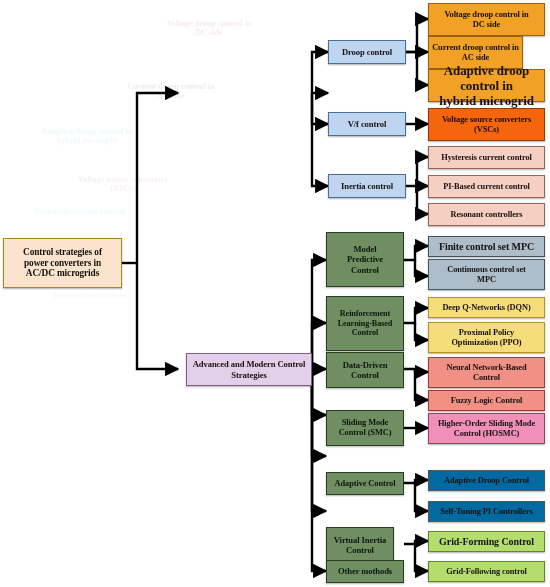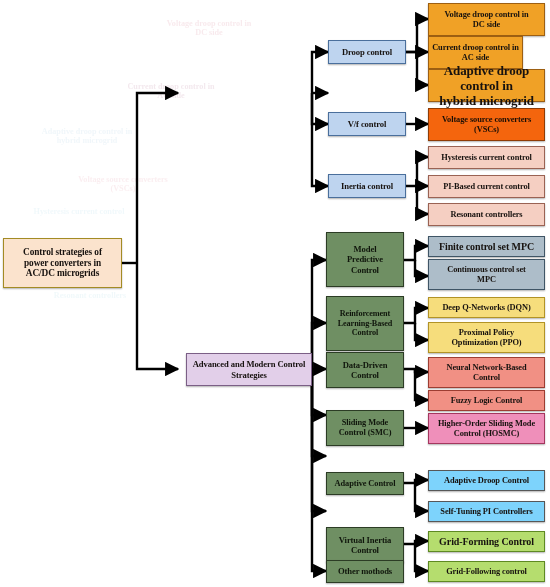--- a/index.html
+++ b/index.html
@@ -55,21 +55,21 @@
   .c-adv    {background:#e2cfe9;border-color:#7b5f86;}
   .c-blue   {background:#bed4ef;border-color:#4a6f9c;}
   .c-orange {background:#f0a126;border-color:#9d5f12;}
   .c-vsc    {background:#f4650d;border-color:#8e3c06;color:#1b0f06;}
   .c-salmon {background:#f5cfc2;border-color:#9a6253;}
   .c-green  {background:#6f8f63;border-color:#2c3c25;color:#10160c;}
   .c-steel  {background:#adbdc9;border-color:#3f5566;}
   .c-yellow {background:#f6dd7c;border-color:#b29326;}
   .c-red    {background:#f19084;border-color:#9d3d32;}
   .c-pink   {background:#ef8fba;border-color:#a4375f;}
-  .c-gray   {background:#7dd3fc;border-color:#575757;}
+  .c-gray   {background:#0369a1;border-color:#575757;}
   .c-lime   {background:#b5dd6e;border-color:#5e8a22;}
 </style>
 </head>
 <body>
 
 <div id="canvas">
 
   <div id="ghosts">
       <div class="ghost" style="left: 138px; top: 20px; width: 142px; color: rgb(233, 185, 196); background: transparent;">Voltage droop control in
 DC side</div>
@@ -215,21 +215,21 @@
 
   <div class="node c-green" style="left:326px;top:410px;width:78px;height:36px;font-size:8.4px;">
     <span style="white-space: pre-line;">Sliding Mode
 Control (SMC)</span>
   </div>
 
   <div class="node c-green" style="left:326px;top:472px;width:78px;height:23px;font-size:8.4px;">
     <span style="white-space: pre-line;">Adaptive Control</span>
   </div>
 
-  <div class="node c-green" style="left:326px;top:527px;width:78px;height:36px;font-size:8.6px;">
+  <div class="node c-green" style="left:326px;top:527px;width:68px;height:36px;font-size:8.6px;">
     <span style="white-space: pre-line;">Virtual Inertia
 Control</span>
   </div>
 
   <div class="node c-green" style="left:326px;top:560px;width:78px;height:23px;font-size:8.6px;">
     <span style="white-space: pre-line;">Other mothods</span>
   </div>
 
   <div class="node c-steel" style="left:428px;top:236px;width:117px;height:21px;font-size:10px;">
     <span style="white-space: pre-line;">Finite control set MPC</span>

